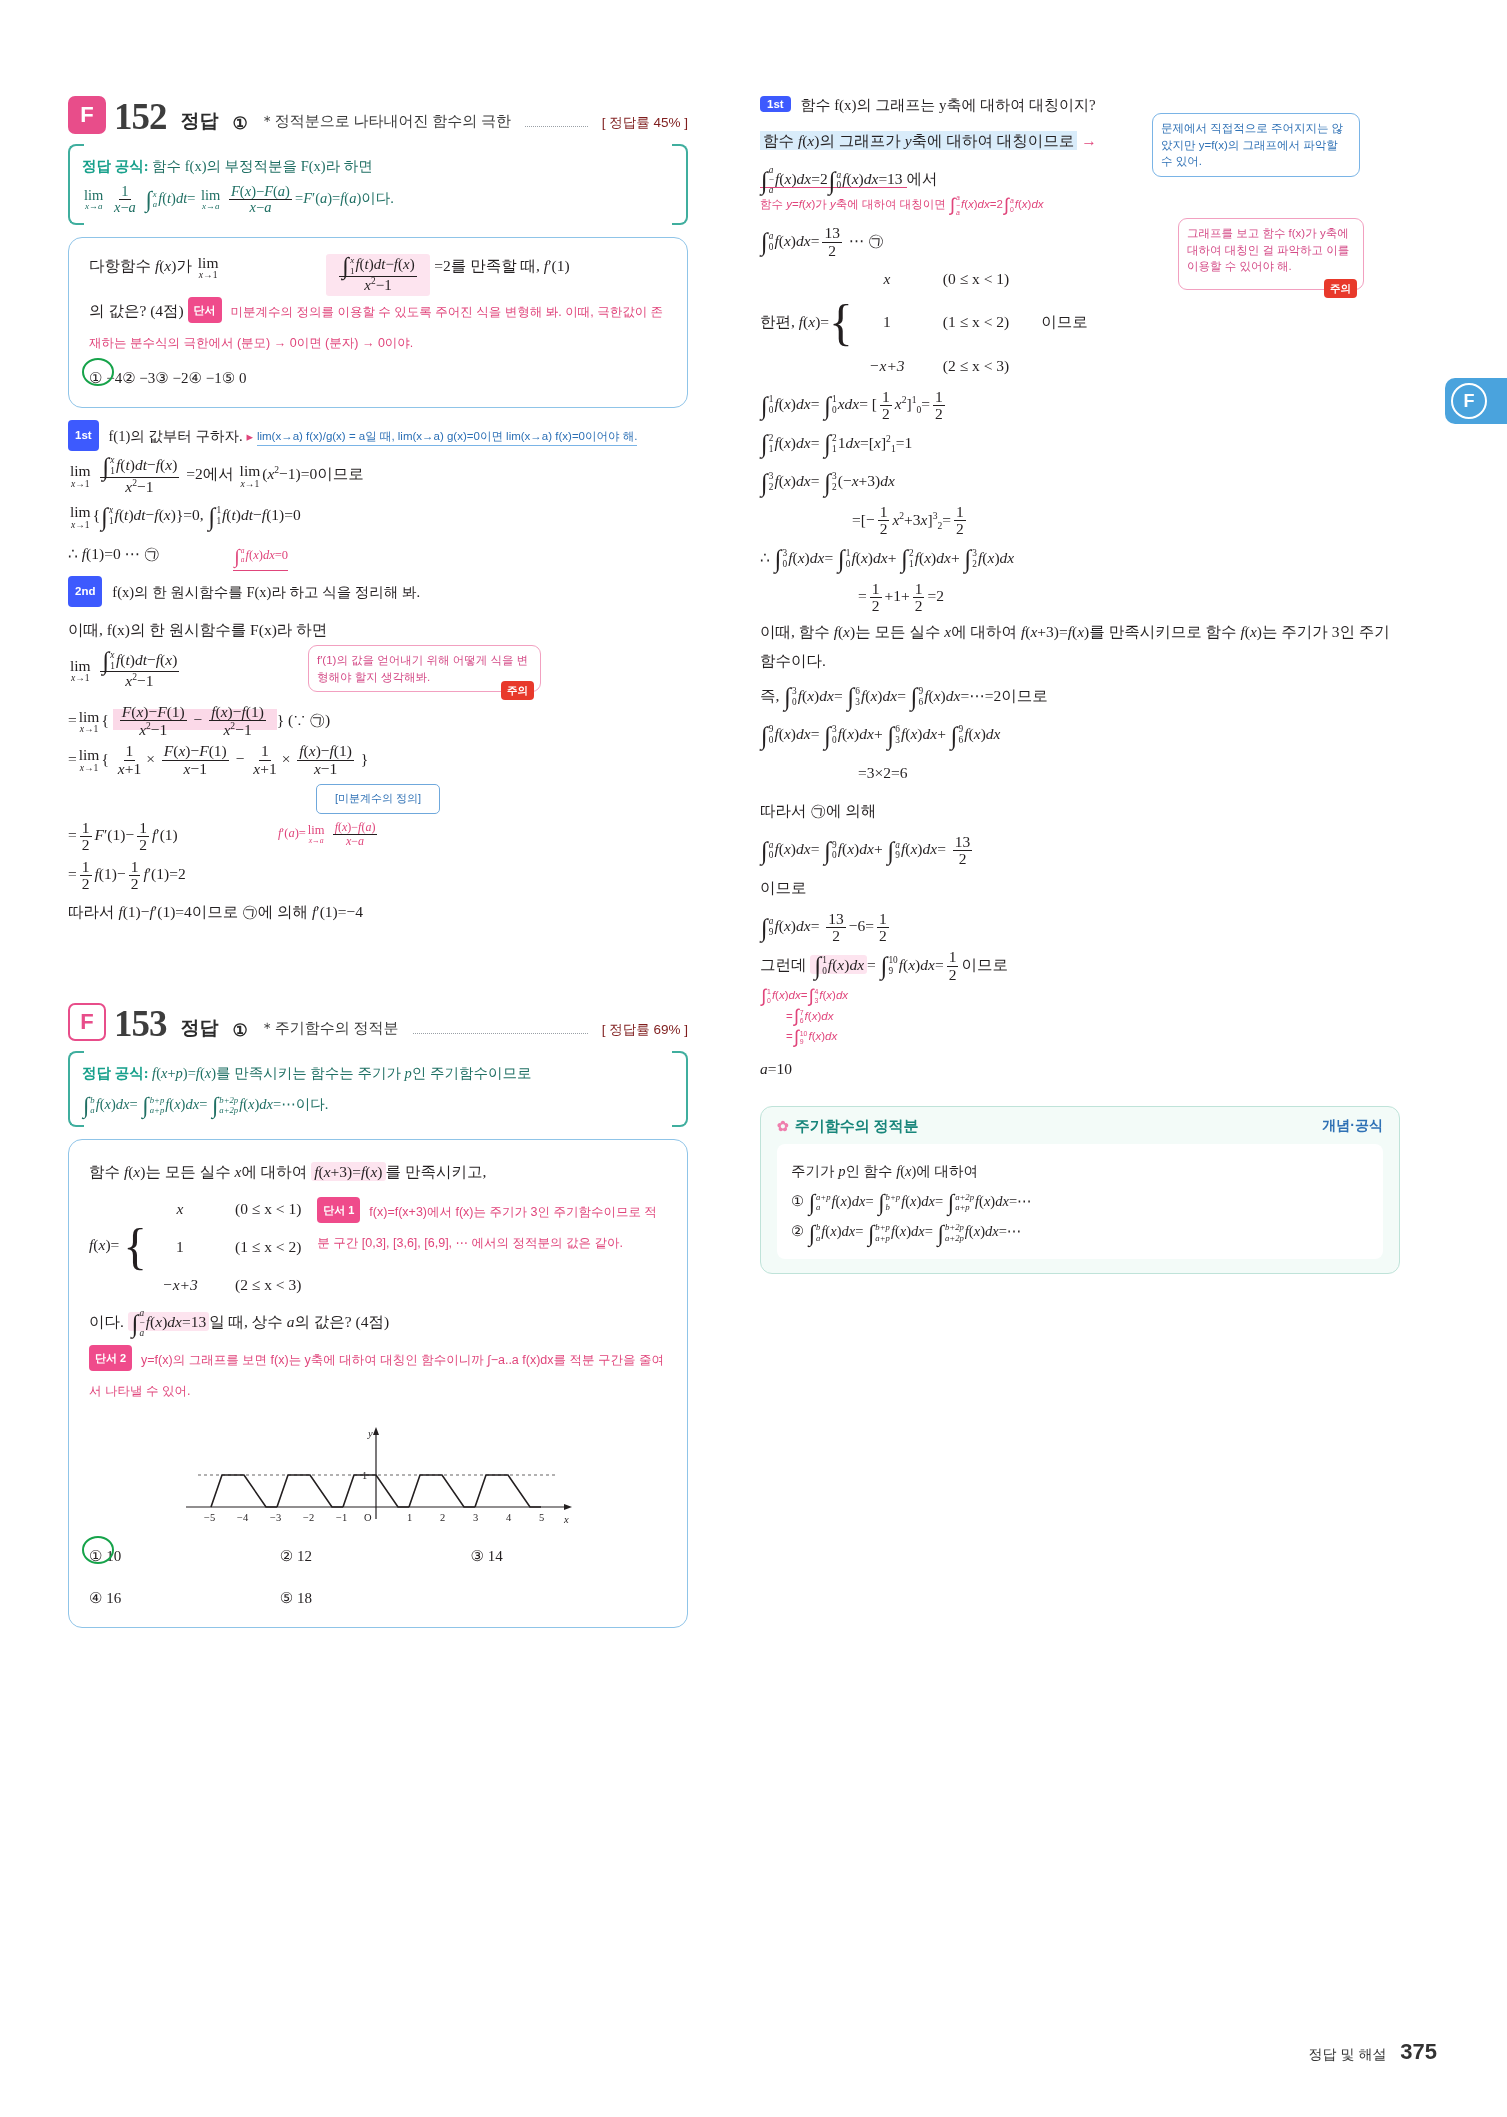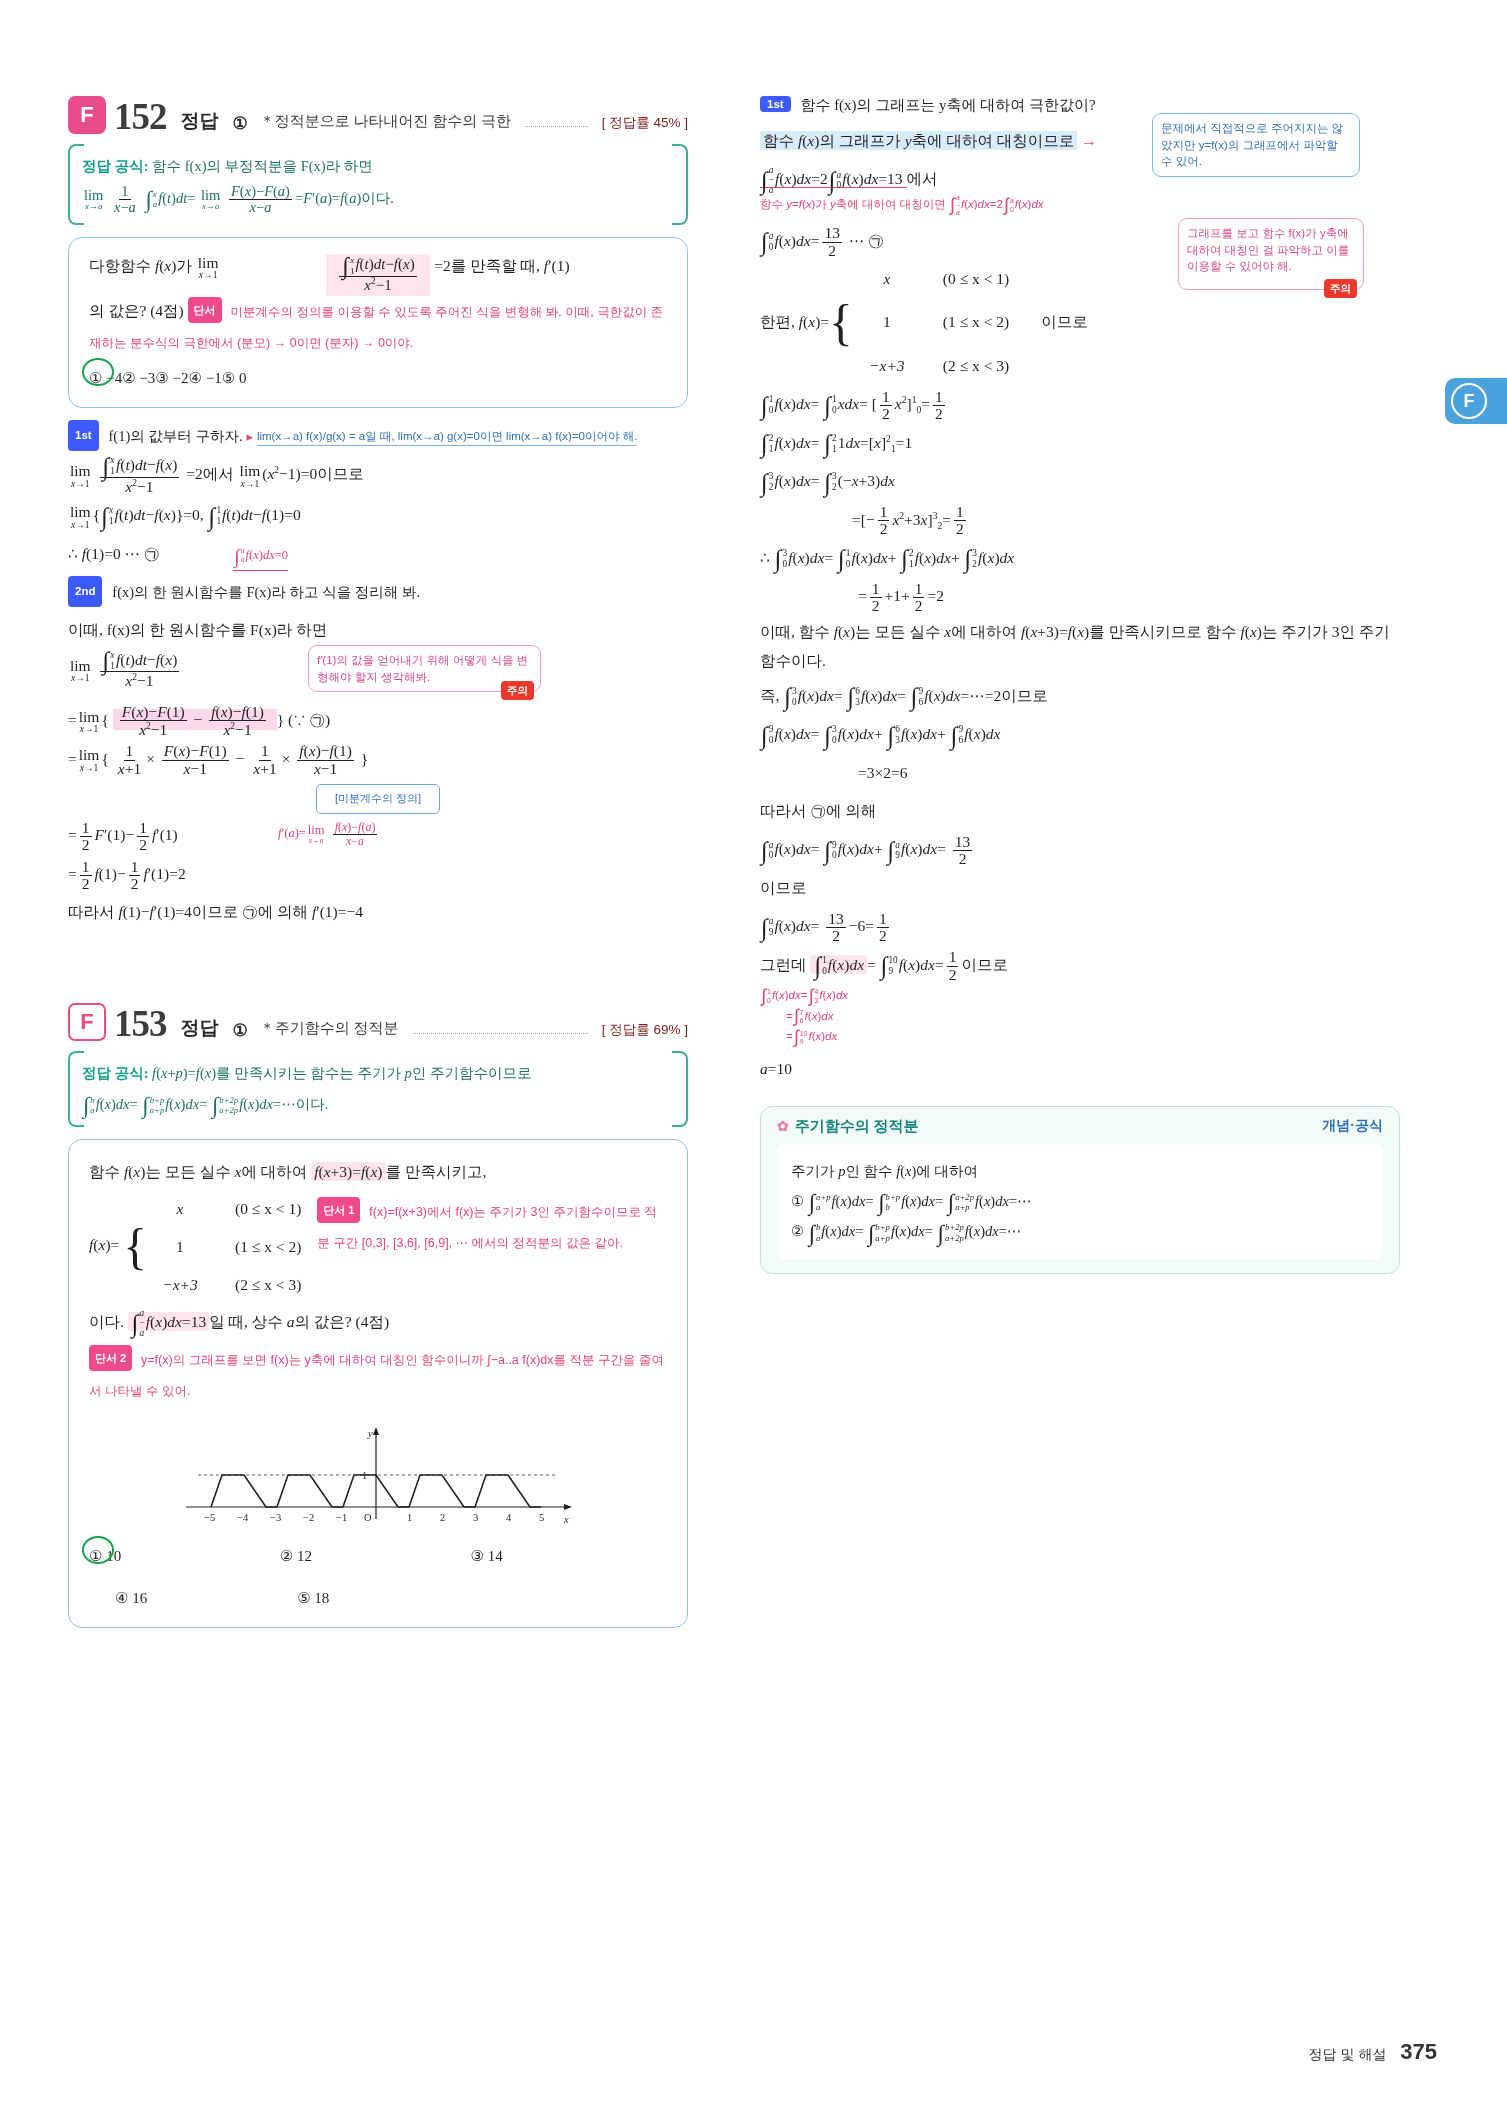--- a/index.html
+++ b/index.html
@@ -461,32 +461,32 @@
             <text x="396" y="108" font-style="italic">x</text>
           </g>
         </svg>
       </div>
 
       <div class="choices" style="margin-top:4px;">
         <span class="ringed" style="width:33%;">① 10</span>
         <span style="width:33%;">② 12</span>
         <span style="width:33%;">③ 14</span>
       </div>
-      <div class="choices" style="margin-top:12px;margin-left:26px;">
+      <div class="choices" style="margin-top:12px;">
         <span style="width:33%;">④ 16</span>
         <span style="width:33%;">⑤ 18</span>
       </div>
     </div>
   </div>
 
   <div class="colR">
 
     <div class="line" style="font-size:15px;">
       <span class="step">1st</span>
-      <span>함수 f(x)의 그래프는 y축에 대하여 극한값이?</span>
+      <span>함수 f(x)의 그래프는 y축에 대하여 대칭이지?</span>
     </div>
 
     <div class="sol" style="position:relative;">
 
       <div class="line" style="margin-top:6px;">
         <span style="background:#d9ecfa;padding:1px 3px;">함수 <span class="it">f</span>(<span class="it">x</span>)의 그래프가 <span class="it">y</span>축에 대하여 대칭이므로</span>
         <span style="color:#e0457b;">→</span>
       </div>
 
       <div class="bubble blue" style="left:392px;top:-10px;width:190px;">

